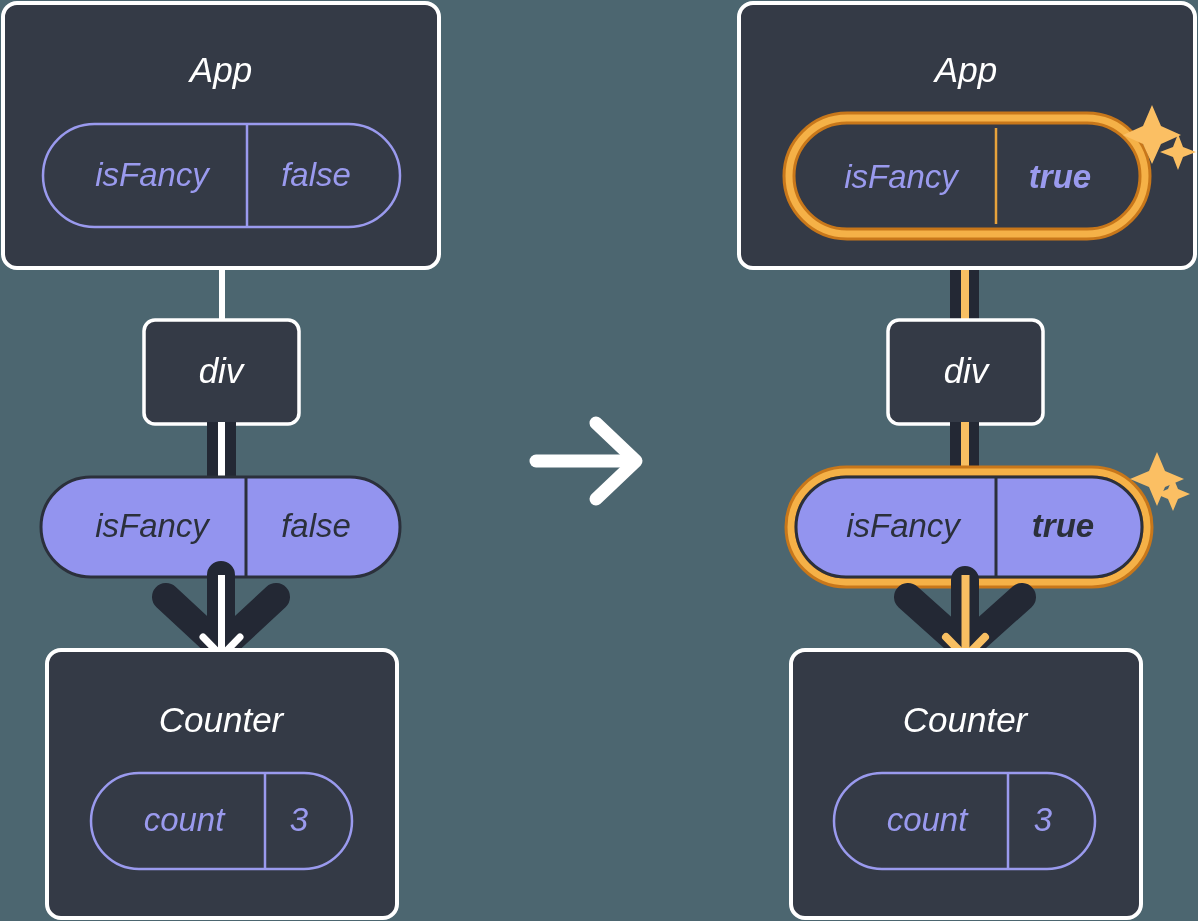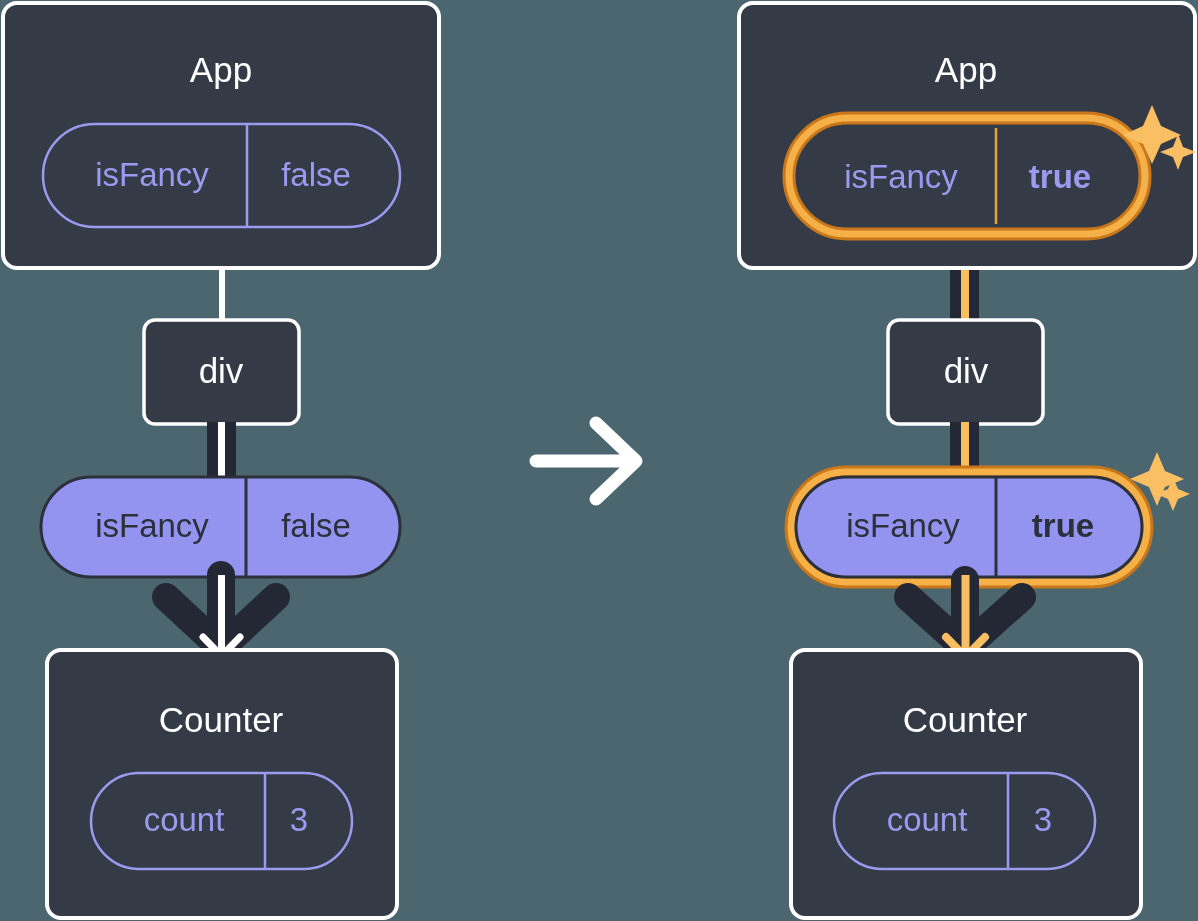--- a/index.html
+++ b/index.html
@@ -9,20 +9,21 @@
   }
   body {
     font-family: "Liberation Sans", sans-serif;
   }
   #stage {
     position: relative;
     width: 1198px;
     height: 921px;
     background: #4c6670;
     overflow: hidden;
+    font-style: italic;
   }
   svg#diagram {
     position: absolute;
     left: 0;
     top: 0;
     width: 1198px;
     height: 921px;
     display: block;
   }
   .box-label {

